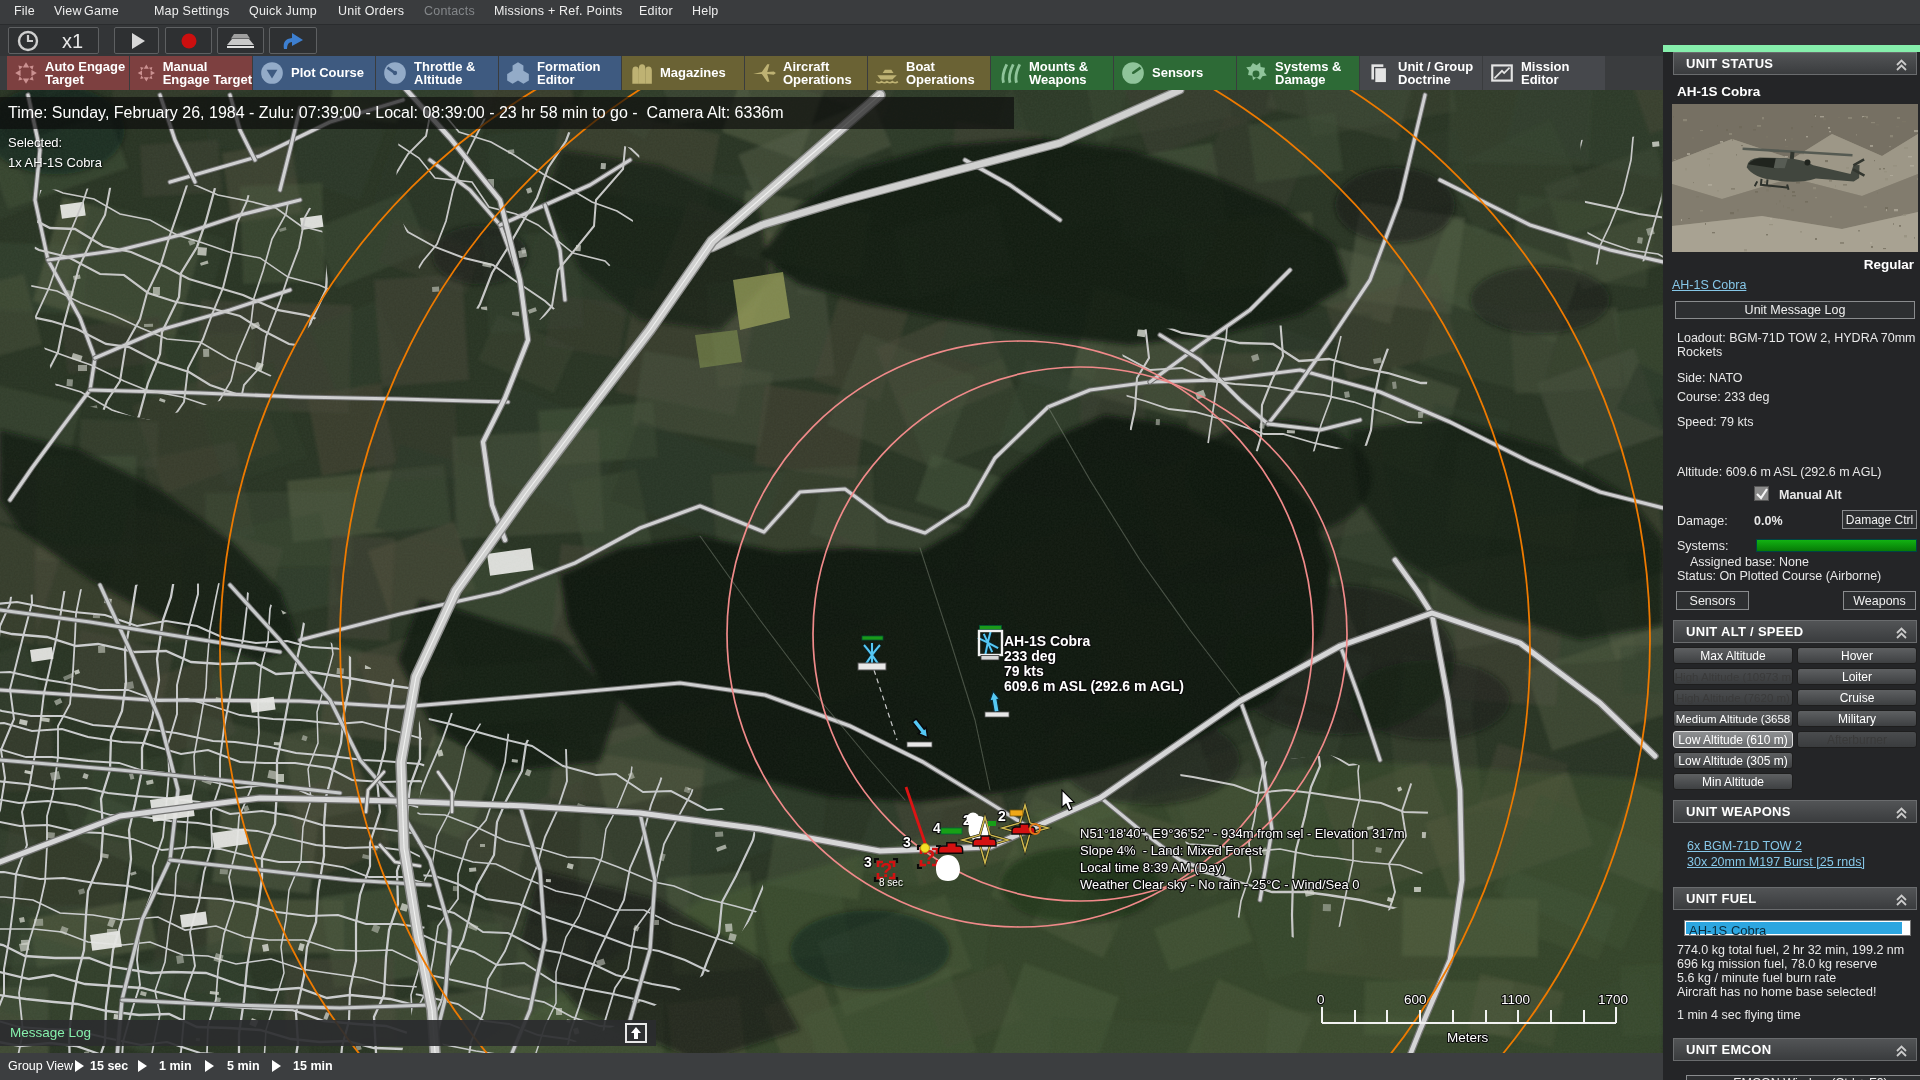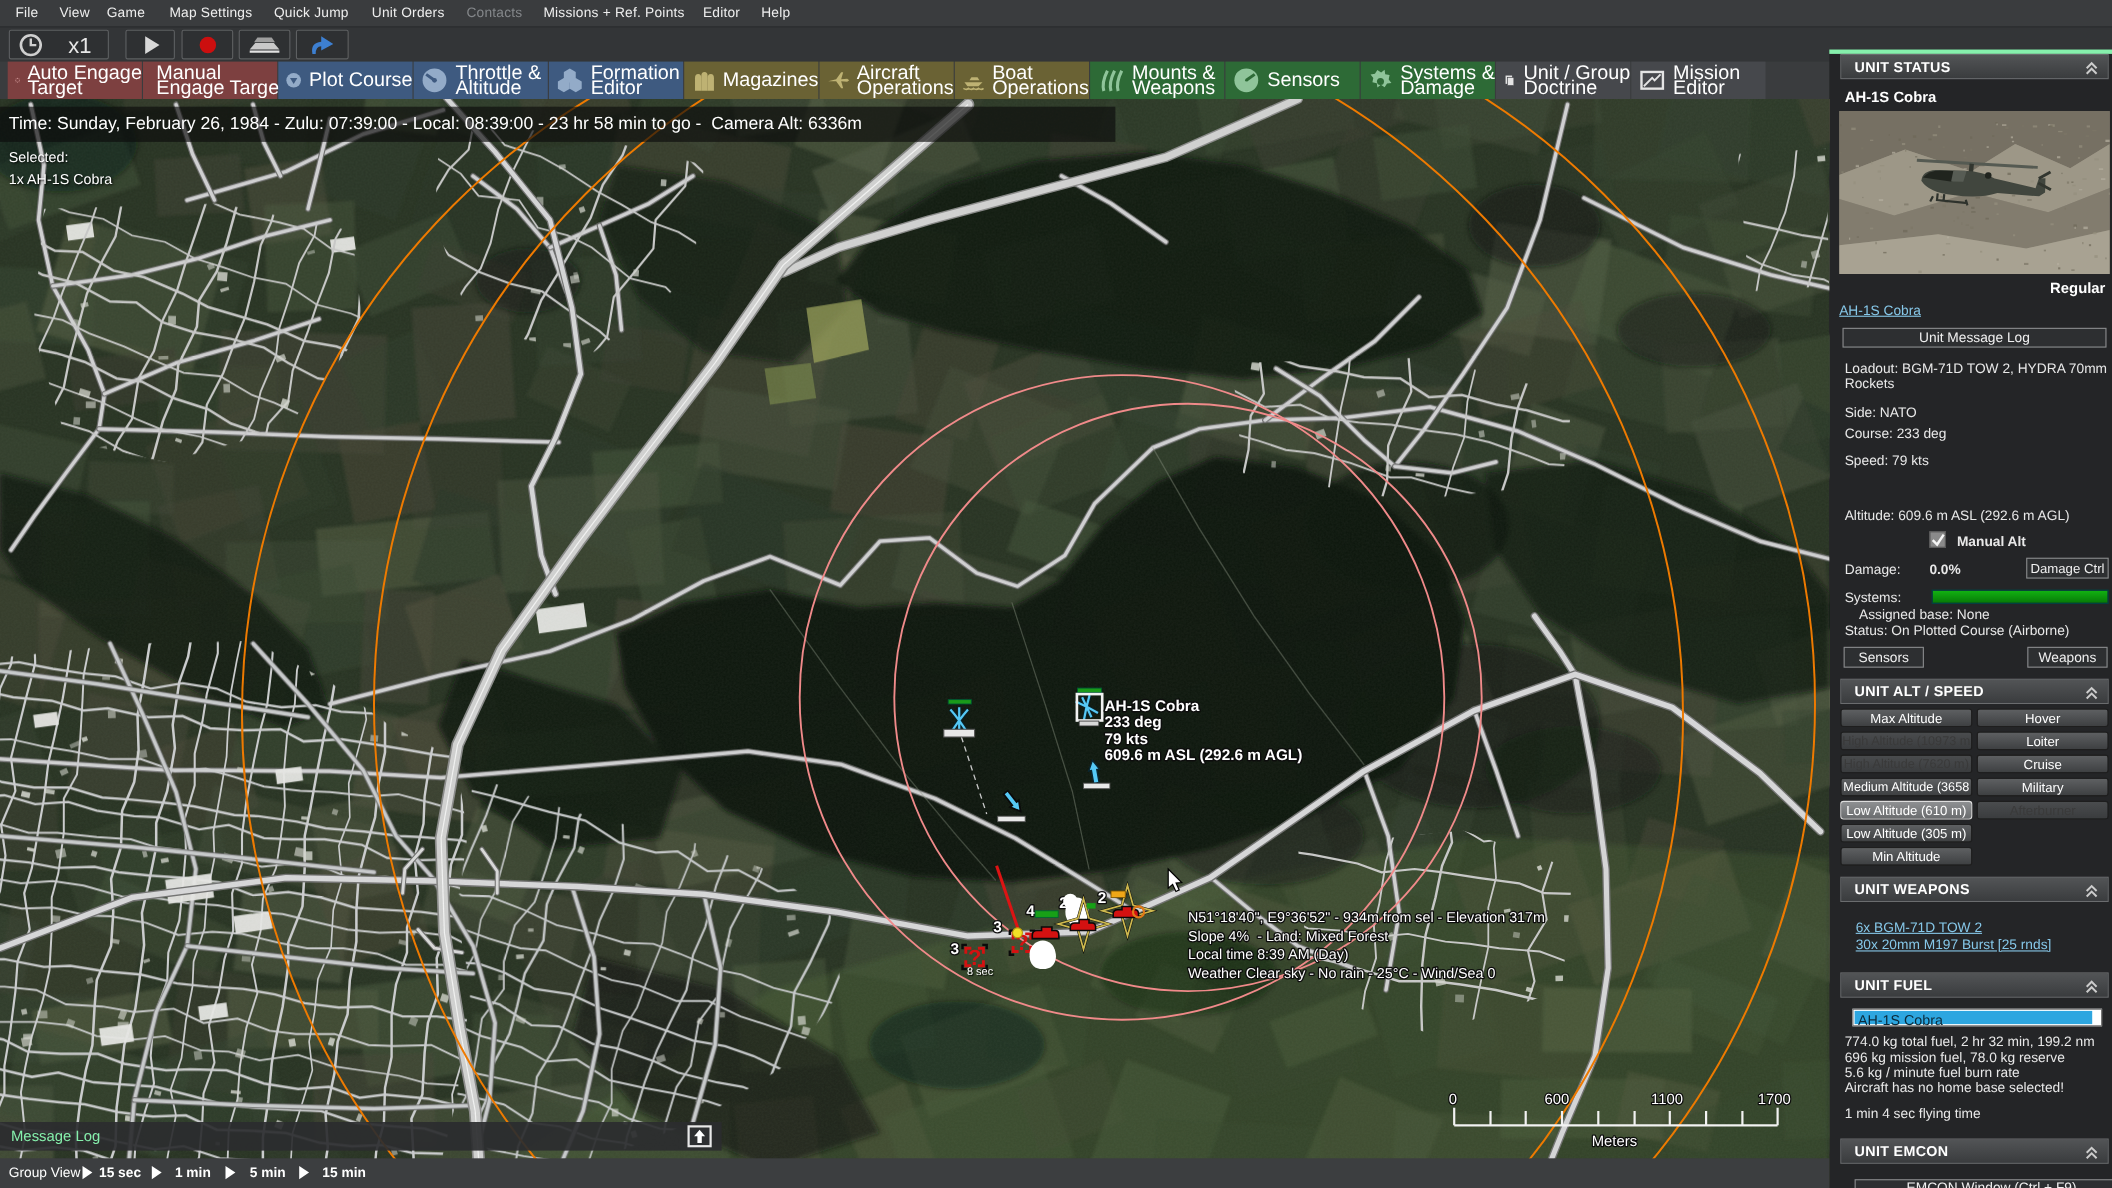--- a/index.html
+++ b/index.html
@@ -6,33 +6,33 @@
 #root{position:relative;width:1920px;height:1080px;background:#37393b}
 #map{position:absolute;left:0;top:90px}
 #menubar{position:absolute;left:0;top:0;width:1920px;height:24px;background:#3a3c3e}
 #menubar span{position:absolute;top:4px;font-size:12.5px;color:#eeeeee;letter-spacing:0.2px}
 #menubar span.dis{color:#84878a}
 #row2{position:absolute;left:0;top:24px;width:1920px;height:32px;background:#333537;border-top:1px solid #2a2c2e}
 .tbtn{position:absolute;top:2px;height:27px;background:#2e3032;border:1px solid #5e6062;border-radius:2px;
  display:flex;align-items:center;justify-content:center}
 #row3{position:absolute;left:0;top:56px;width:1920px;height:34px;background:#3a3c3e}
 .cbtn{position:absolute;top:0;width:122px;height:34px;color:#fff;display:flex;align-items:center;gap:6px;
- padding-left:6px;font-size:18px;font-weight:normal;line-height:13.5px;white-space:nowrap}
+ padding-left:6px;font-size:13px;font-weight:bold;line-height:13.5px;white-space:nowrap}
 .cbtn span{display:block}
 #timebar{position:absolute;left:0;top:97px;width:1014px;height:32px;background:rgba(12,12,12,0.66);
  color:#fff;font-size:16px;line-height:32px;padding-left:8px}
 #selinfo{position:absolute;left:8px;top:133px;color:#fff;font-size:13px;line-height:20px;text-shadow:1px 1px 2px #000}
 #msglog{position:absolute;left:0;top:1020px;width:656px;height:26px;background:rgba(43,45,47,0.92);
  color:#86efac;font-size:13.5px;line-height:26px;padding-left:10px}
 #msgarrow{position:absolute;left:625px;top:1023px;width:22px;height:20px;background:#2e3032;border:2px solid #e8e8e8;
  display:flex;align-items:center;justify-content:center}
 #groupview{position:absolute;left:0;top:1053px;width:1663px;height:27px;background:#3c3e40;color:#fff;font-size:12.5px;font-weight:bold}
 #groupview span{position:absolute}
 #groupview .tri{top:4px}
-#sidebar{position:absolute;left:1663px;top:45px;width:257px;height:1035px;background:#242527;border-top:4px solid #86efac}
+#sidebar{position:absolute;left:1663px;top:45px;width:257px;height:1035px;background:#242527;border-top:7px solid #86efac}
 #sidebar .hdr{position:absolute;left:10px;width:244px;height:23px;background:linear-gradient(#525456,#3a3c3e);
  border:1px solid #6a6c6e;color:#fff;font-size:13px;font-weight:bold;line-height:21px;padding-left:12px;letter-spacing:0.3px}
 #sidebar .hdr .chev{position:absolute;right:8px;top:5px}
 #sidebar .t{position:absolute;color:#e8e8e8;font-size:12.5px}
 #sidebar .bold{font-weight:bold}
 #sidebar .bold16{font-weight:bold;font-size:13.5px;color:#fff}
 #sidebar .link{color:#86c7e8;text-decoration:underline;font-size:12.5px}
 #sidebar .btn{position:absolute;background:#2d2f31;border:1px solid #8a8c8e;color:#f0f0f0;font-size:12.5px;
  display:flex;align-items:center;justify-content:center;white-space:nowrap;overflow:hidden}
 .abtn{position:absolute;height:17px;background:linear-gradient(#5e6062,#3e4042);border:1px solid #1e1e1e;
@@ -952,21 +952,21 @@
       </svg>
       <span style="left:227px;font-weight:bold;top:6px">5 min</span>
       <svg class="tri" style="position:absolute;left:271px;top:6px" width="11" height="14" viewBox="0 0 11 14">
         <path d="M1,1 L10,7 L1,13 Z" fill="#fff"></path>
       </svg>
       <span style="left:293px;font-weight:bold;top:6px">15 min</span>
     </div>
 <div id="menubar">
       <span style="left:14px">File</span>
       <span style="left:54px">View</span>
-      <span style="left:97px">Game</span>
+      <span style="left:84px">Game</span>
       <span style="left:154px">Map Settings</span>
       <span style="left:249px">Quick Jump</span>
       <span style="left:338px">Unit Orders</span>
       <span style="left:424px" class="dis">Contacts</span>
       <span style="left:494px">Missions + Ref. Points</span>
       <span style="left:639px">Editor</span>
       <span style="left:692px">Help</span>
     </div>
 <div id="row2">
       <div class="tbtn" style="left:8px;width:91px">

